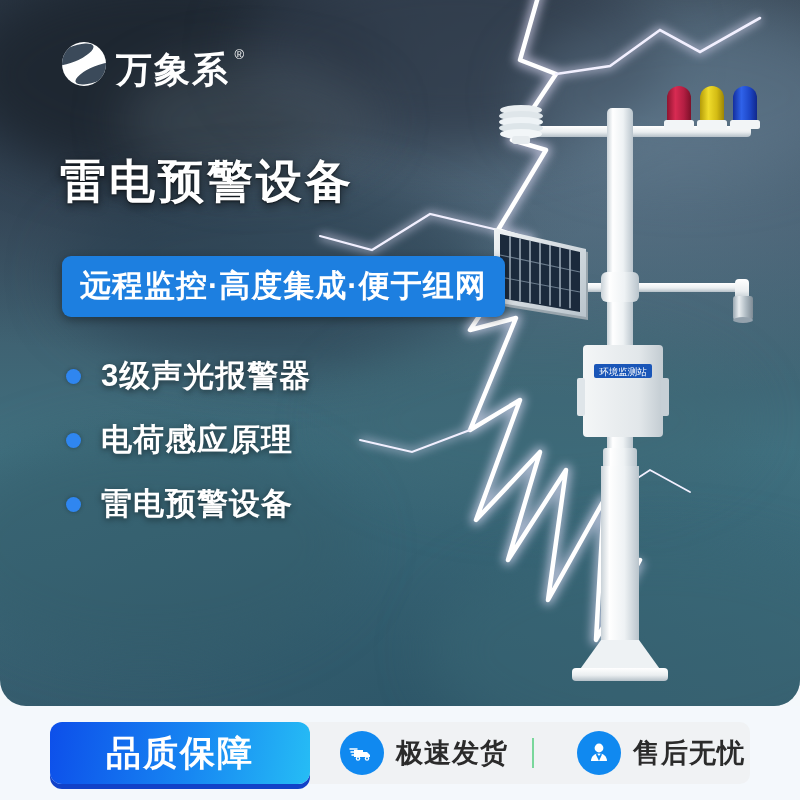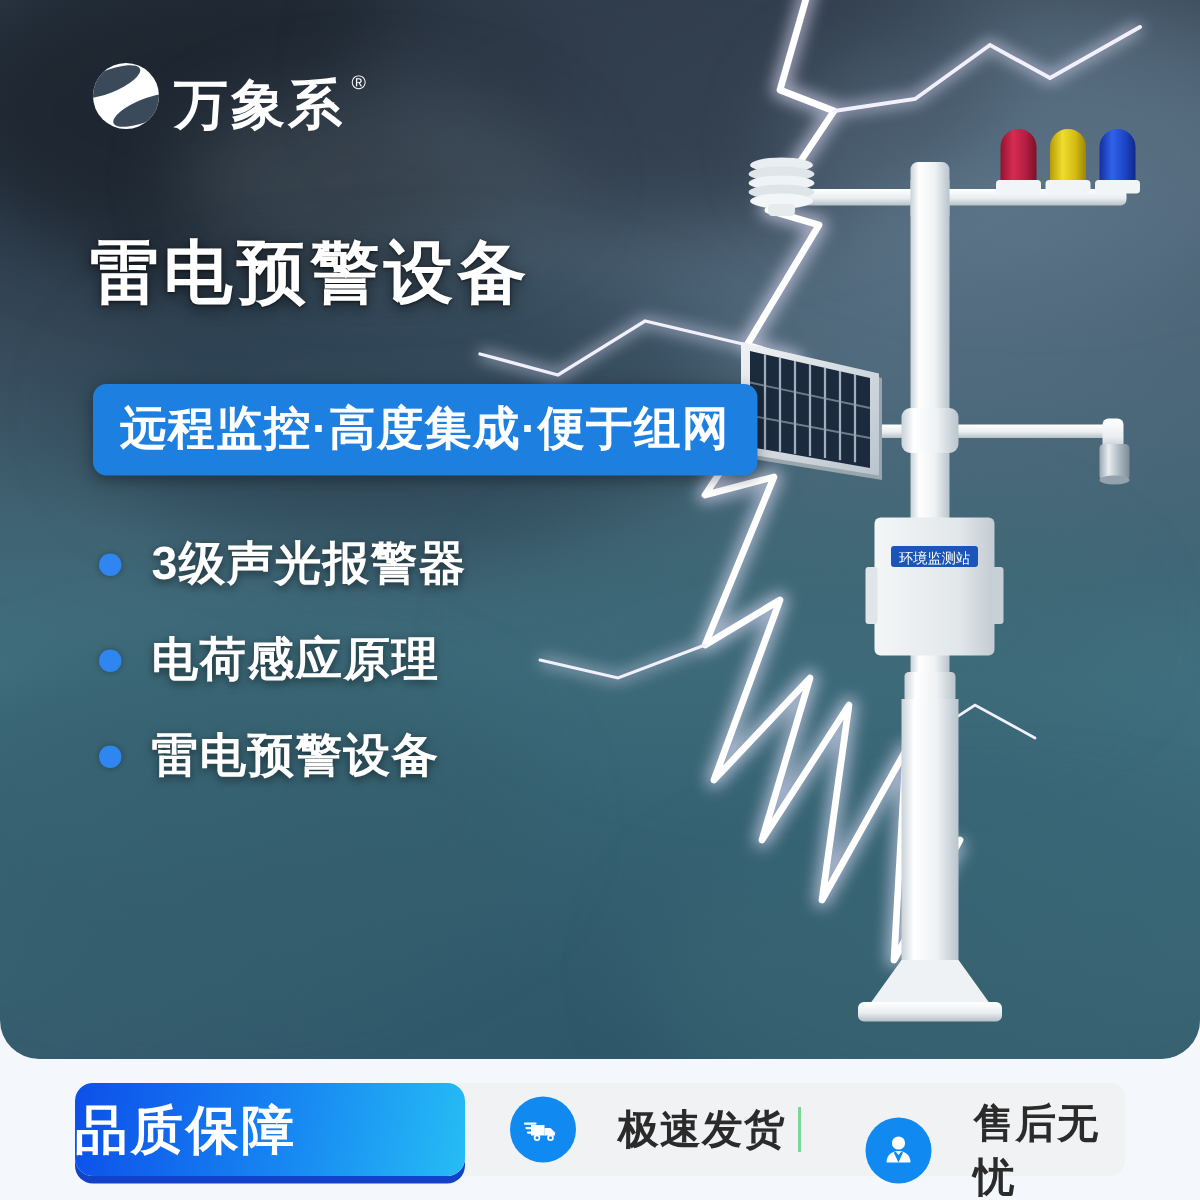--- a/index.html
+++ b/index.html
@@ -82,24 +82,24 @@
   .footer-inner{position:absolute;left:50px;top:16px;width:700px;height:62px;}
   .strip{
     position:absolute;left:50px;top:0;width:650px;height:62px;
     background:#f0f2f4;border-radius:10px;
   }
   .quality{
     position:absolute;left:0px;top:0px;width:260px;height:62px;
     border-radius:12px;
     background:linear-gradient(100deg,#0d4fea 0%,#1787f2 55%,#26bdf5 100%);
     box-shadow:0 5px 0 #1242c8;
-    display:flex;align-items:center;justify-content:flex-start;
+    display:flex;align-items:center;justify-content:center;
   }
   .quality-label{color:#fff;font-size:35px;font-weight:bold;letter-spacing:2px;}
-  .svc{position:absolute;display:flex;align-items:center;gap:28px;top:9px;}
+  .svc{position:absolute;display:flex;align-items:center;gap:12px;top:9px;}
   .svc-1{left:290px;}
   .svc-2{left:527px;}
   .svc-ico{width:44px;height:44px;border-radius:50%;background:#1089f0;flex:none;
            display:flex;align-items:center;justify-content:center;}
   .svc-label{color:#2b2b2b;font-size:27px;font-weight:bold;letter-spacing:1px;}
   .vdiv{position:absolute;left:482px;top:16px;width:2px;height:30px;background:#79d79b;}
 </style>
 </head>
 <body>
 

